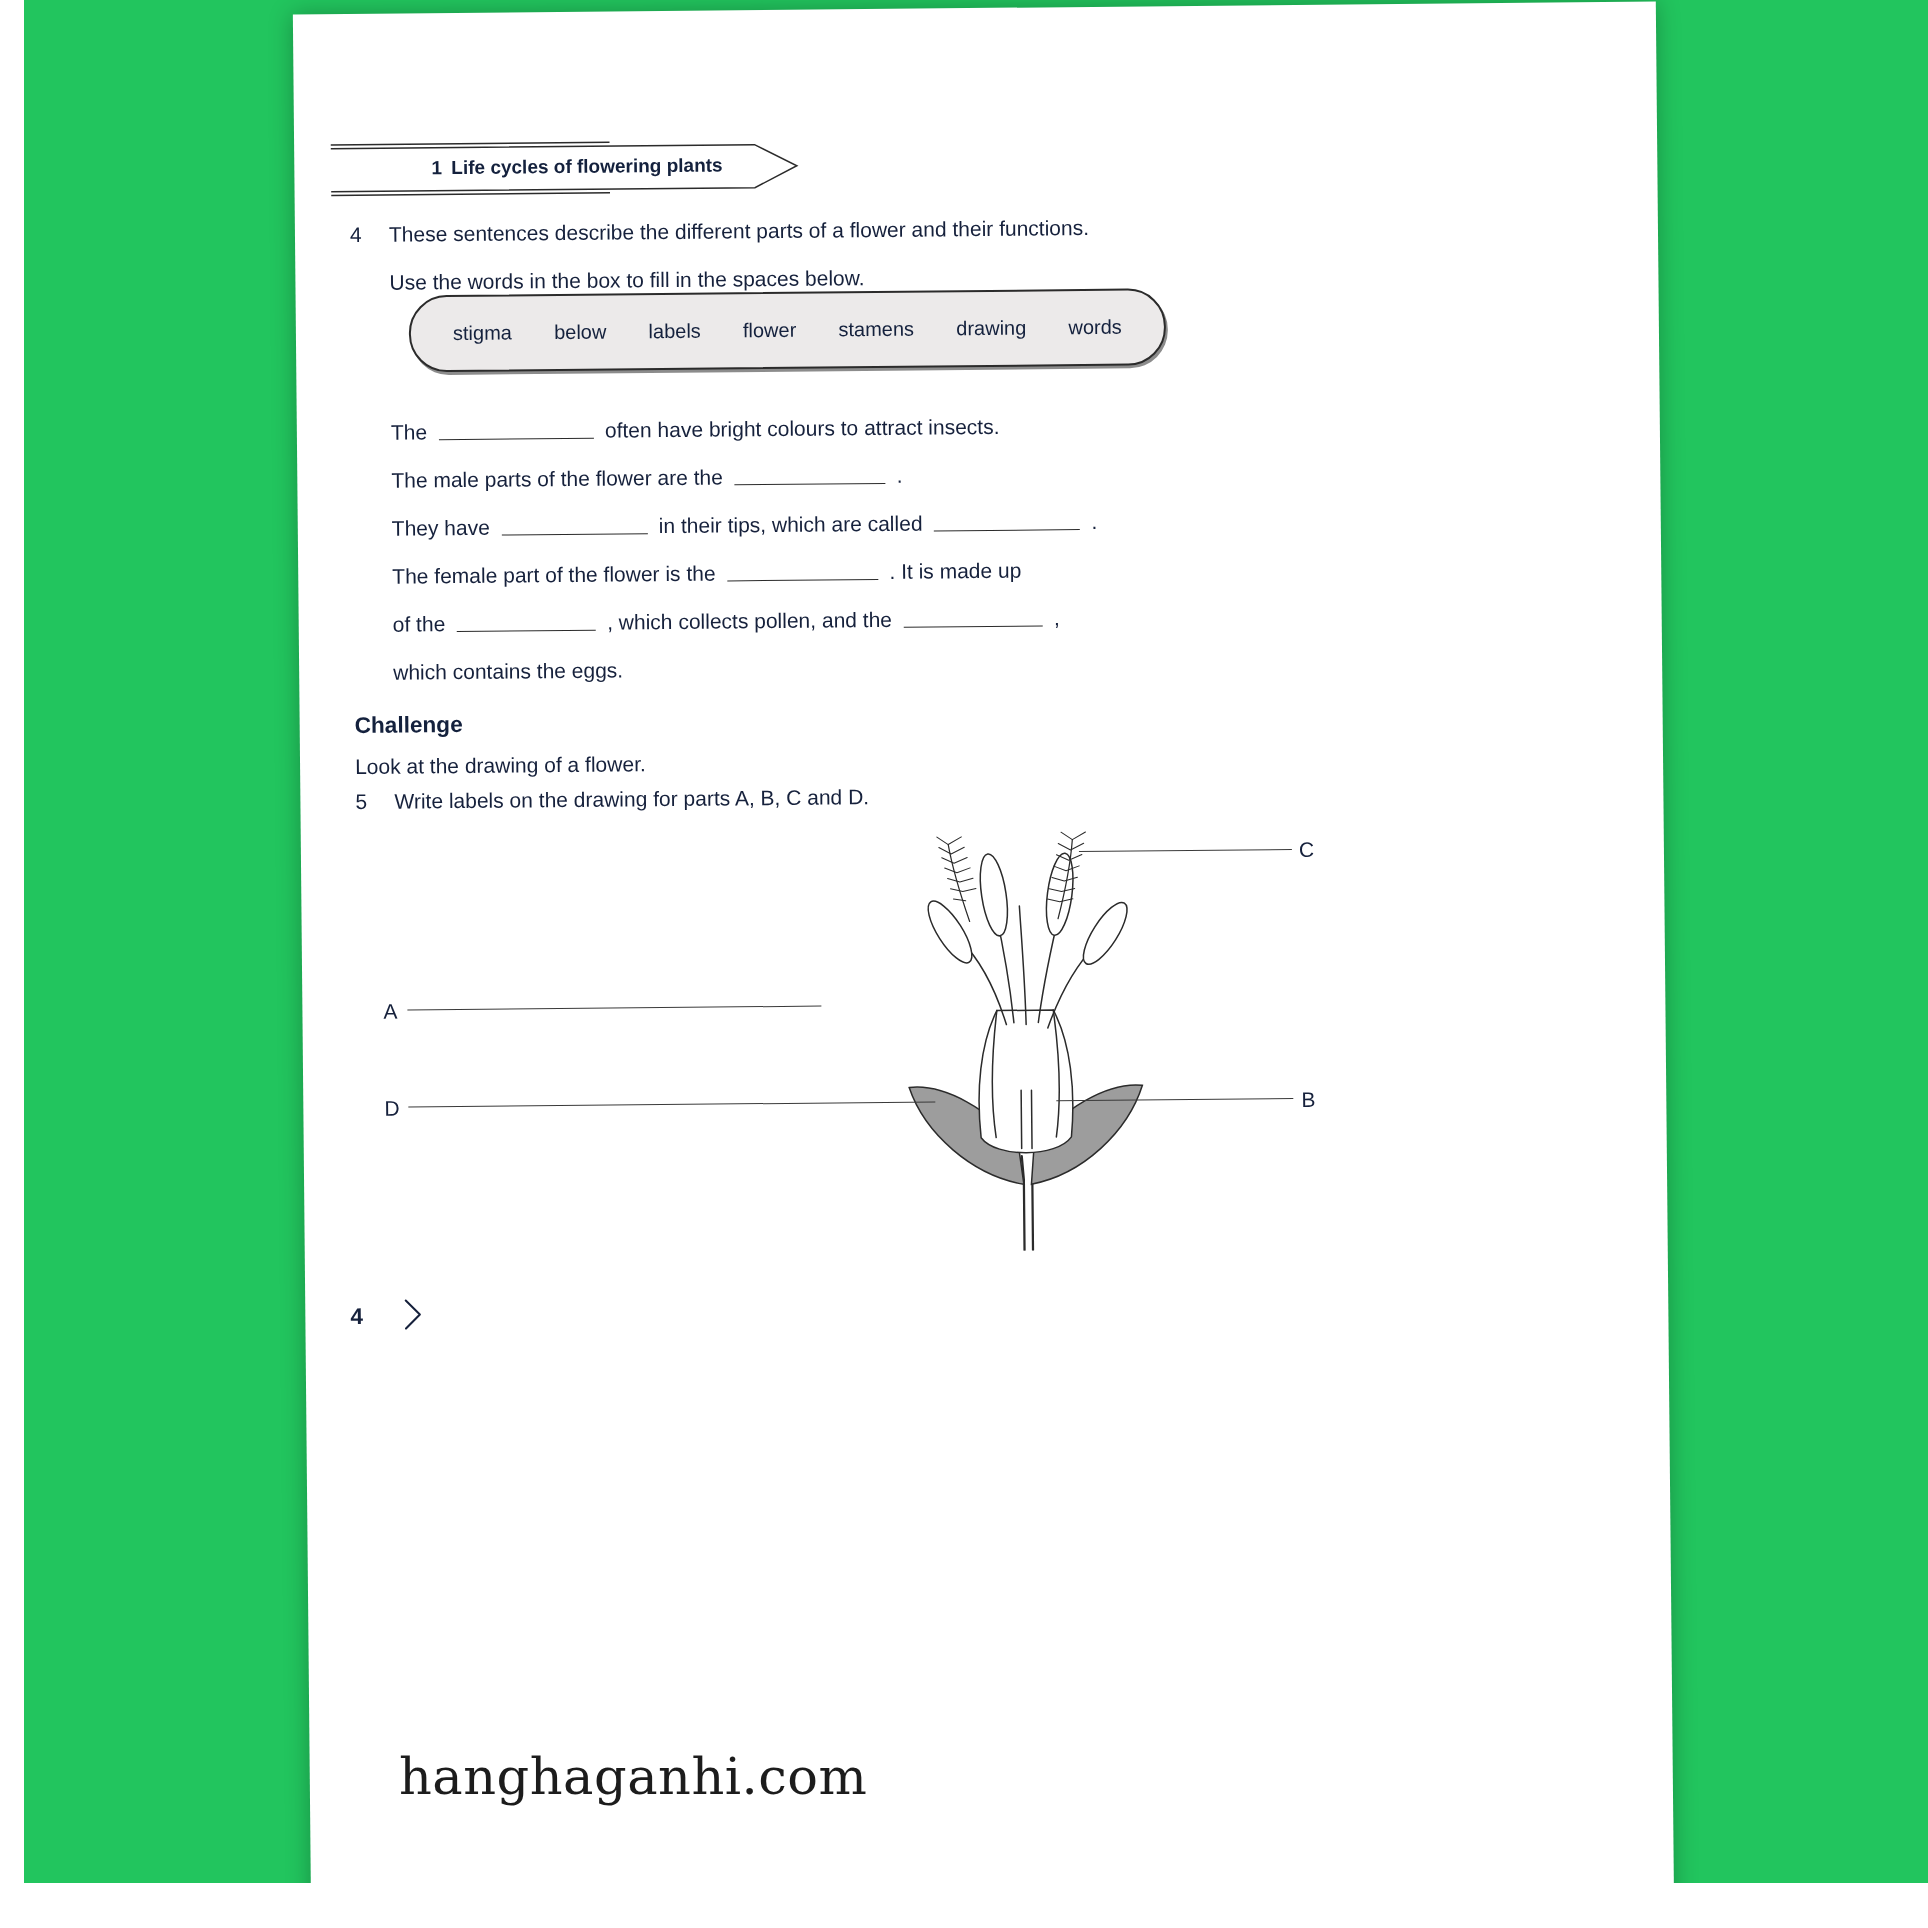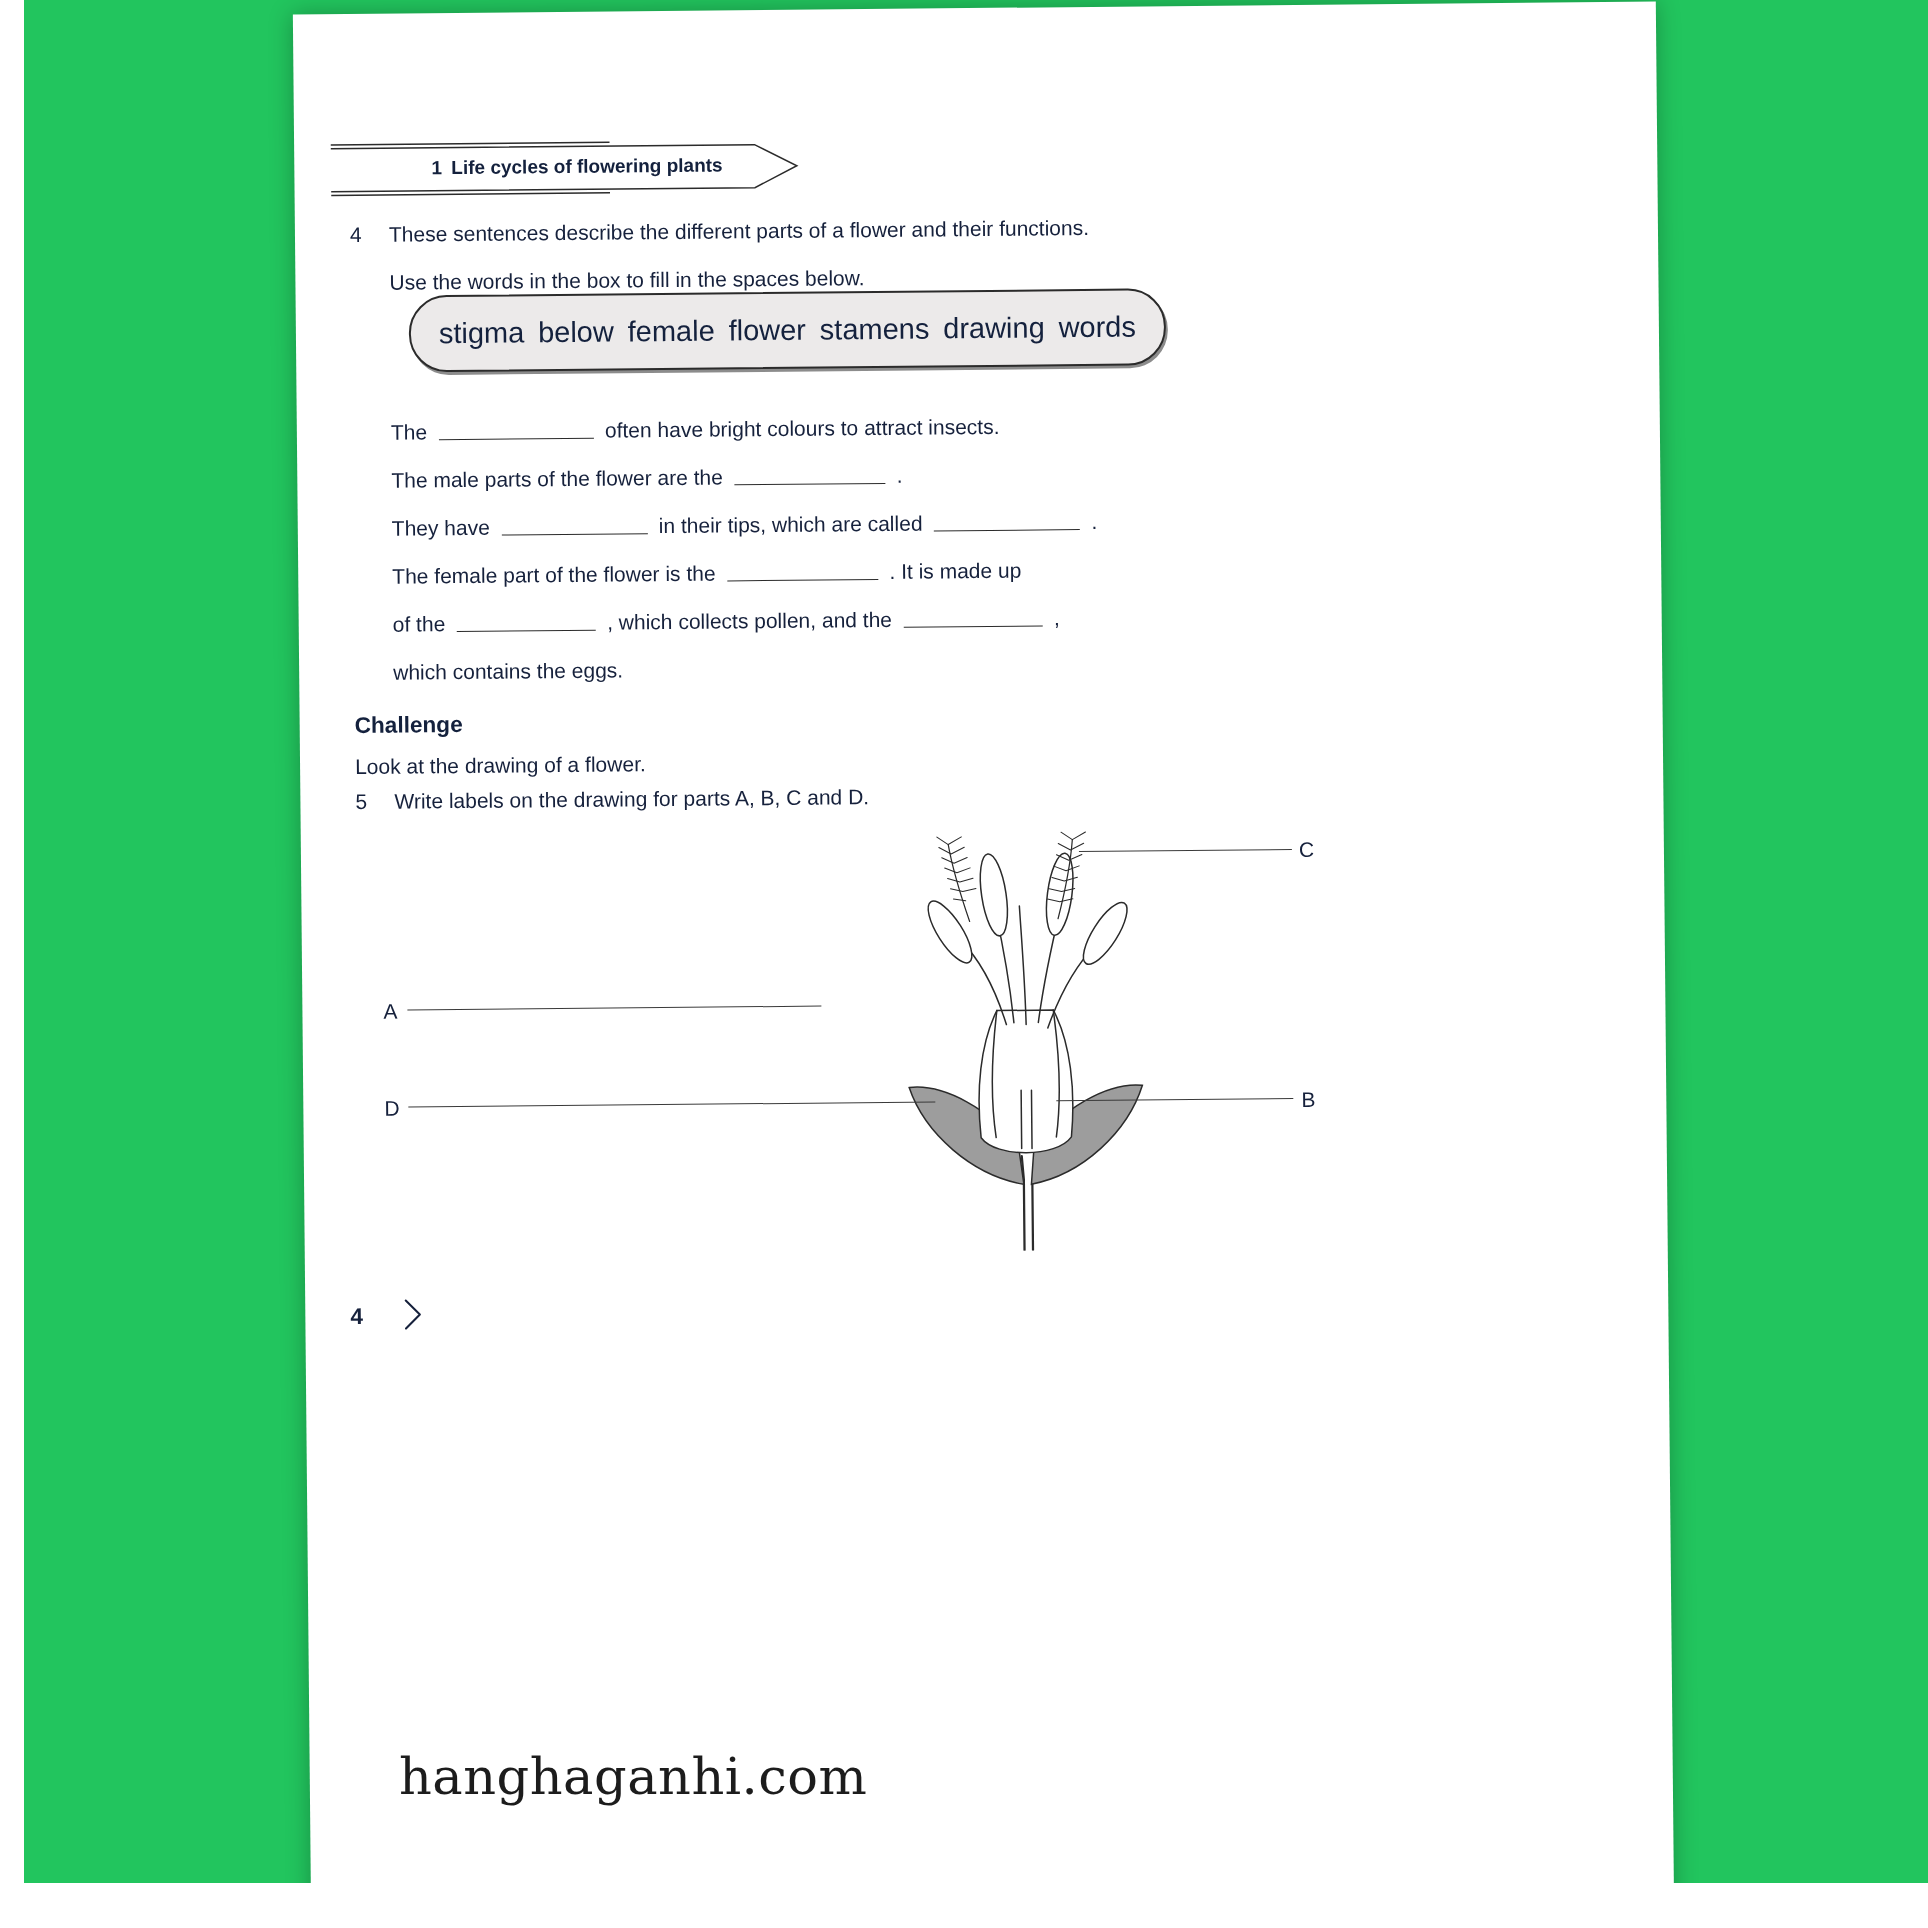--- a/index.html
+++ b/index.html
@@ -112,21 +112,21 @@
   .wordbank .words {
     position: absolute;
     left: 0; right: 0; top: 0; bottom: 0;
     display: flex;
     align-items: center;
     justify-content: space-around;
     padding: 0 21px;
     box-sizing: border-box;
   }
   .wordbank .word {
-    font-size: 29px;
+    font-size: 20px;
     color: #14213d;
   }
 
   .fillline {
     display: inline-block;
     border-bottom: 1.4px solid #2b2b2b;
     vertical-align: bottom;
     margin: 0 5.6px 3.8px 5.6px;
   }
 
@@ -196,21 +196,21 @@
       </div>
 
       <div class="q-num" style="left:55px; top:209px;">4</div>
       <div class="line-text" style="left:94px; top:209px;">These sentences describe the different parts of a flower and their functions.</div>
       <div class="line-text" style="left:94px; top:257px;">Use the words in the box to fill in the spaces below.</div>
 
       <div class="wordbank">
         <div class="words">
           <span class="word">stigma</span>
           <span class="word">below</span>
-          <span class="word">female</span>
+          <span class="word">labels</span>
           <span class="word">flower</span>
           <span class="word">stamens</span>
           <span class="word">drawing</span>
           <span class="word">words</span>
         </div>
       </div>
 
       <div class="line-text" style="left:94px; top:407px;">
         <span class="body-text">The</span>
         <span class="fillline" style="width:155px;"></span>

